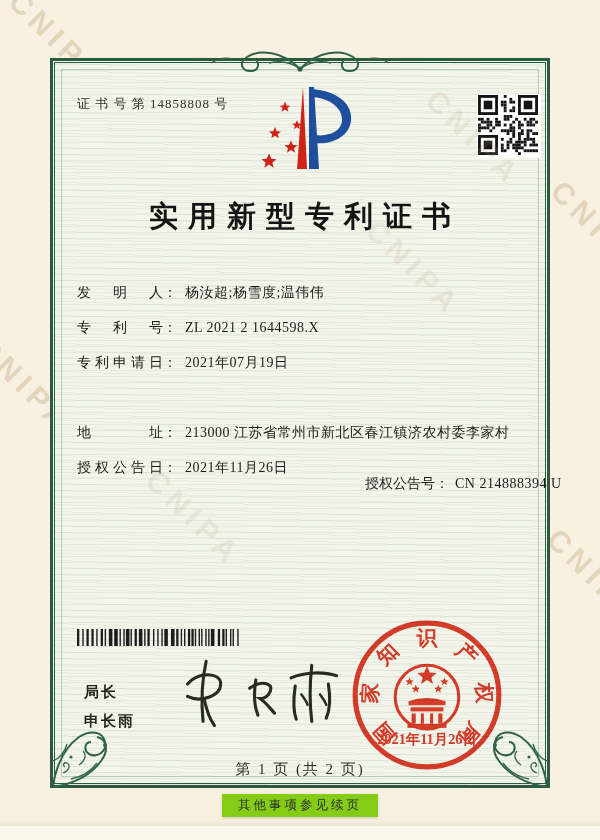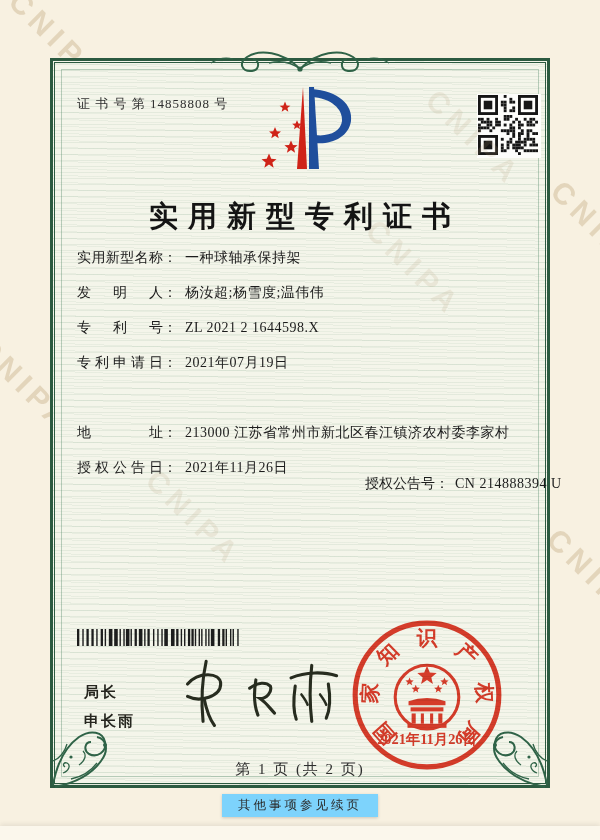--- a/index.html
+++ b/index.html
@@ -55,21 +55,21 @@
   .paras p{margin:0;text-indent:2em;}
   
   .barcode{position:absolute;left:24px;top:568px;}
   .director{position:absolute;left:31px;top:622px;font-family:Liberation Serif, serif;font-size:15px;font-weight:bold;color:#26261f;}
   .director div{margin-bottom:10px;letter-spacing:2px;}
   .signature{position:absolute;left:112px;top:592px;}
   .seal{position:absolute;left:296px;top:556px;width:156px;height:156px;opacity:.93;mix-blend-mode:multiply;}
   .page-num{position:absolute;left:0;right:0;top:699px;text-align:center;font-size:15px;color:#2e2e2e;letter-spacing:2px;}
   .note{
     position:absolute;left:50%;top:794px;transform:translateX(-50%);
-    background:#7dd3fc;padding:3px 16px;font-size:12.5px;letter-spacing:3px;color:#2a2a2a;
+    background:#84cc16;padding:3px 16px;font-size:12.5px;letter-spacing:3px;color:#2a2a2a;
     box-shadow:0 1px 3px rgba(0,0,0,.18);z-index:5;white-space:nowrap;
   }
   .bottom-strip{position:absolute;left:0;right:0;bottom:0;height:14px;background:#fbf7ec;box-shadow:0 -2px 5px rgba(0,0,0,.08);z-index:4;}
   svg{display:block;}
 </style>
 </head>
 <body>
 
 <div class="watermark" style="left:-4px;top:22px;">CNIPA</div>
 <div class="watermark" style="left:-36px;top:368px;">CNIPA</div>
@@ -260,23 +260,20 @@
         <rect x="45" y="3" width="15" height="15" fill="#fdfdfb"></rect>
         <rect x="48" y="6" width="9" height="9" fill="#161616"></rect>
         <rect x="0" y="42" width="21" height="21" fill="#161616"></rect>
         <rect x="3" y="45" width="15" height="15" fill="#fdfdfb"></rect>
         <rect x="6" y="48" width="9" height="9" fill="#161616"></rect>
       </svg>
   </div>
 
   <div class="title">实用新型专利证书</div>
 
-  <div class="row" style="top:188px;">
-    <span class="flabel">实用新型名称</span><span class="colon">：</span><span class="fvalue">一种球轴承保持架</span>
-  </div>
   <div class="row" style="top:223px;">
     <span class="flabel">发明人</span><span class="colon">：</span><span class="fvalue">杨汝超;杨雪度;温伟伟</span>
   </div>
   <div class="row" style="top:258px;">
     <span class="flabel">专利号</span><span class="colon">：</span><span class="fvalue">ZL 2021 2 1644598.X</span>
   </div>
   <div class="row" style="top:293px;">
     <span class="flabel">专利申请日</span><span class="colon">：</span><span class="fvalue">2021年07月19日</span>
   </div>
   <div class="row" style="top:363px;">

